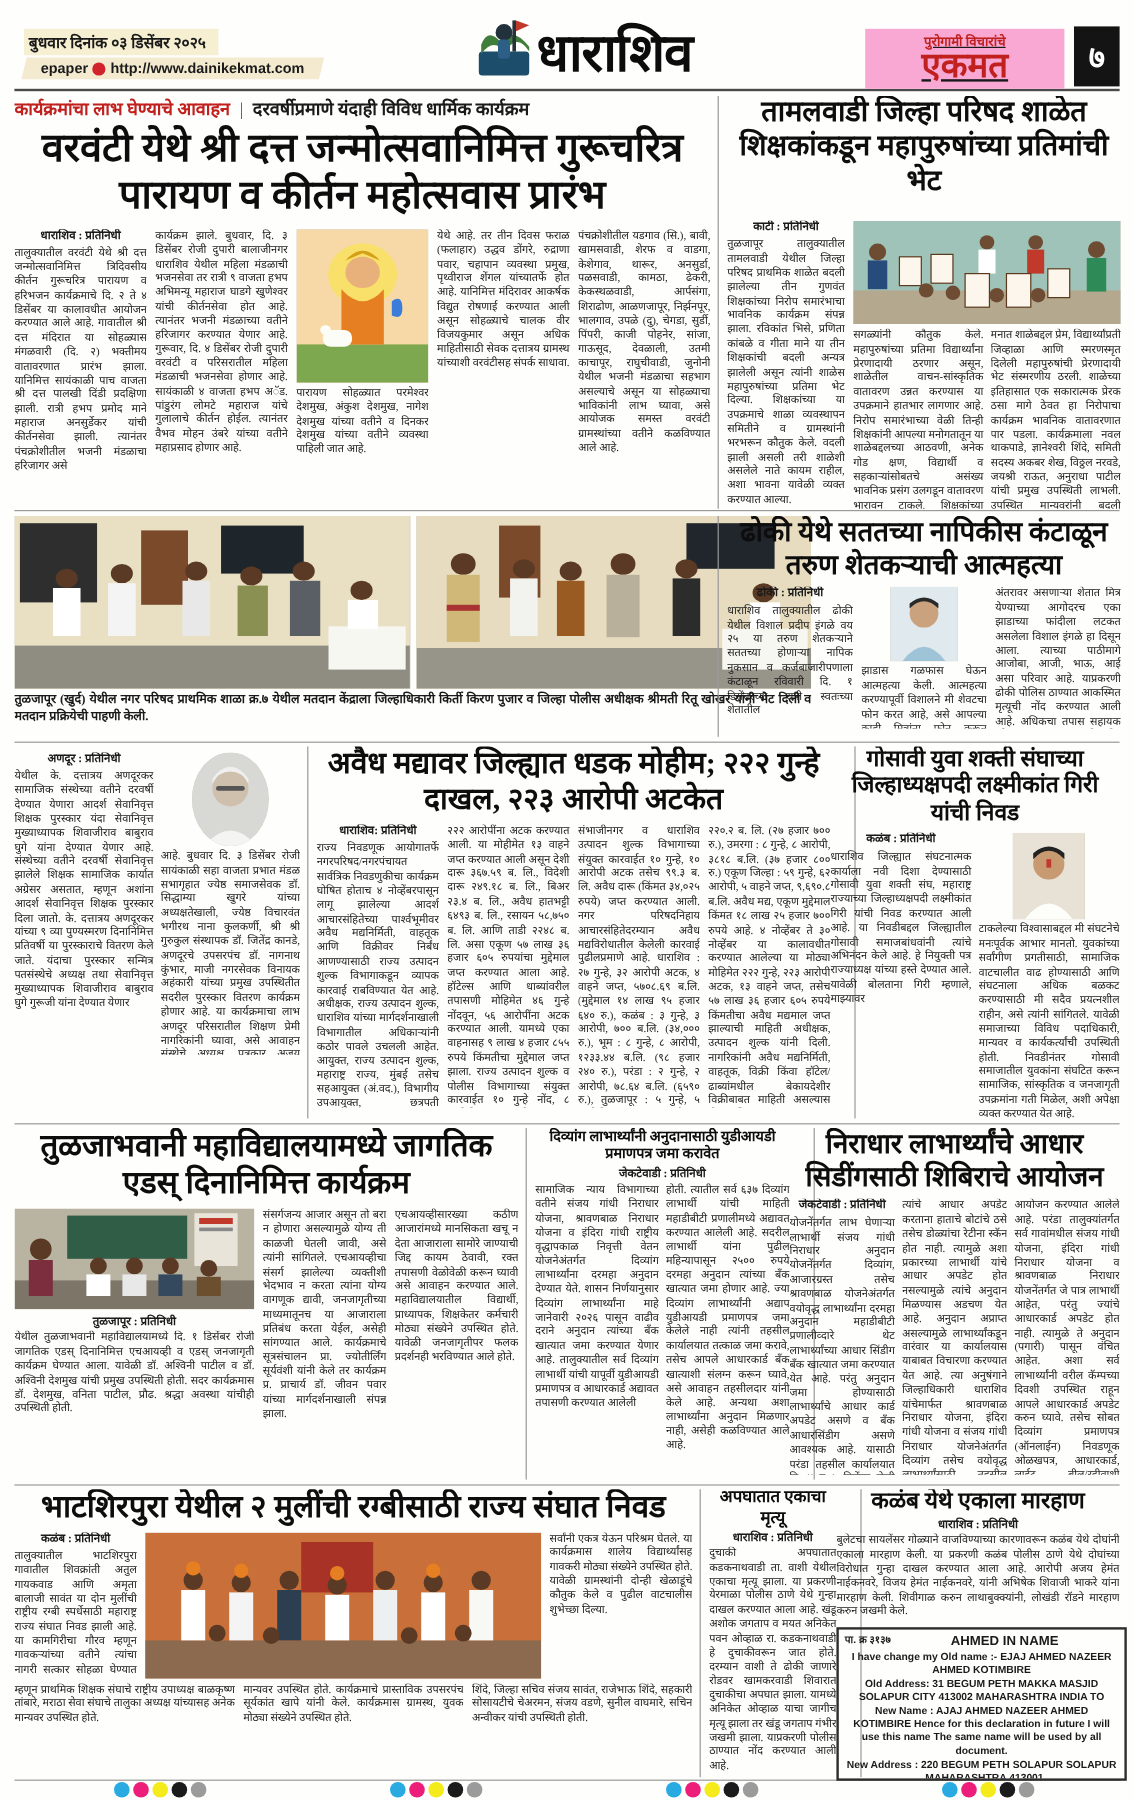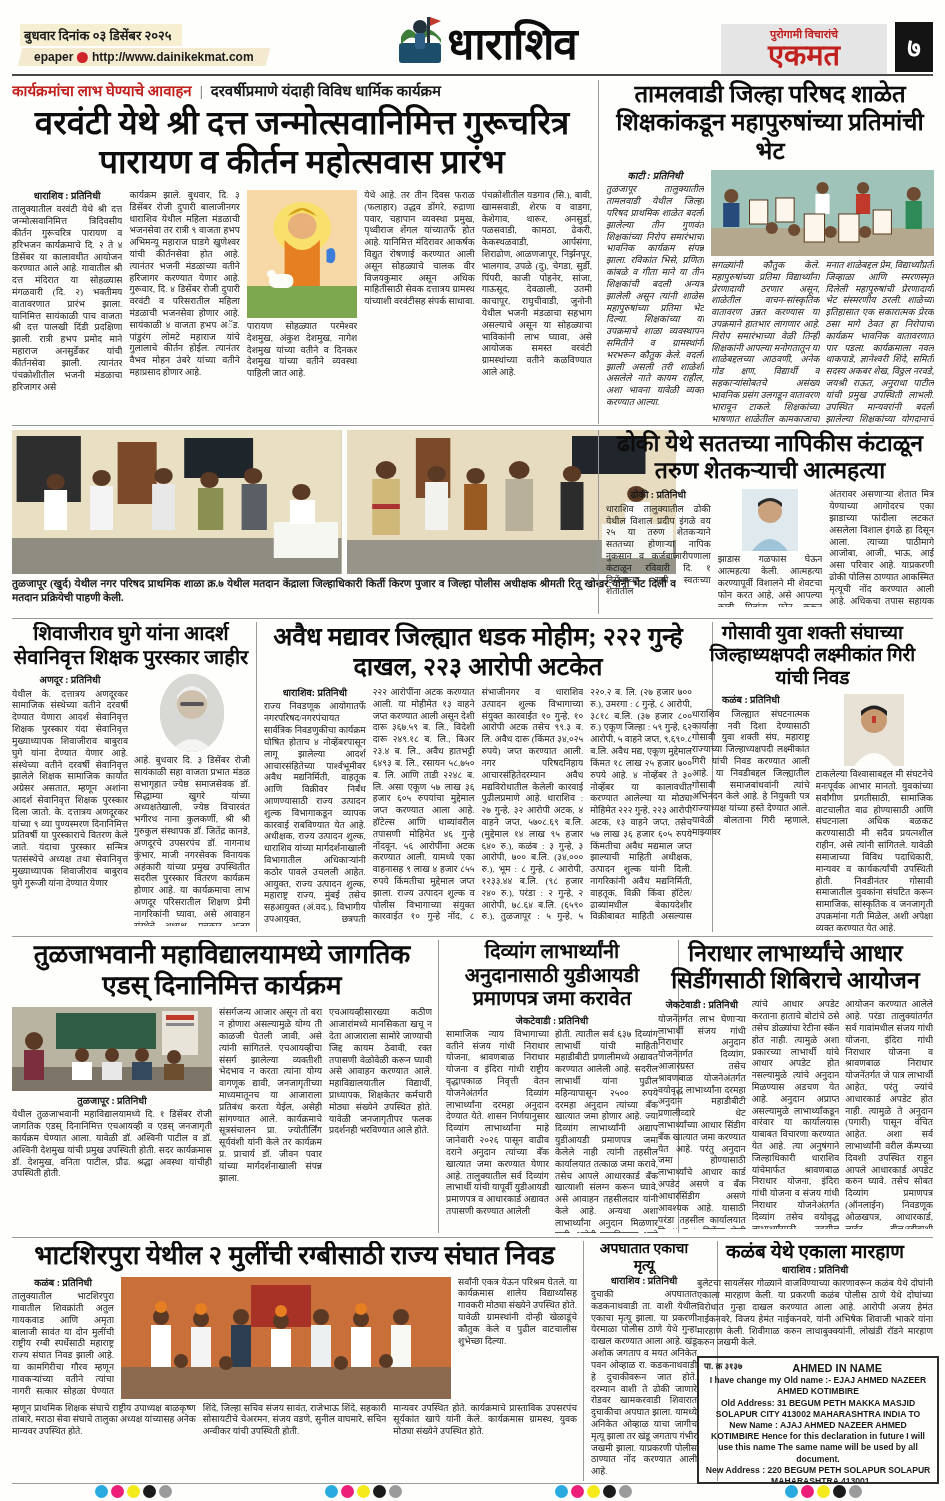--- a/index.html
+++ b/index.html
@@ -10,36 +10,36 @@
   .mh-left{position:absolute;left:8px;top:16px;width:260px;}
   .mh-date{display:inline-block;background:#f6efd2;font-weight:bold;font-size:13px;padding:2px 10px 2px 4px;}
   .mh-epaper{display:inline-flex;align-items:center;gap:4px;background:#f3ead0;transform:skewX(-14deg);
              padding:2px 14px;font-size:12px;font-weight:bold;margin-top:2px;
              font-family:"Liberation Sans","DejaVu Sans",sans-serif;}
   .mh-epaper>*{transform:skewX(14deg);}
   .epaper-dot{width:11px;height:11px;border-radius:50%;background:#d1232a;display:inline-block;}
   .mh-center{position:absolute;left:320px;top:4px;width:310px;text-align:center;}
   .mh-logo{display:inline-block;vertical-align:middle;}
   .mh-title{display:inline-block;vertical-align:middle;font-size:44px;font-weight:bold;color:#0c0c0c;letter-spacing:-1px;}
-  .mh-right{position:absolute;right:46px;top:16px;width:158px;background:#e5e5e5;text-align:center;padding:2px 4px 4px;}
+  .mh-right{position:absolute;right:46px;top:16px;width:158px;background:#f9a8d4;text-align:center;padding:2px 4px 4px;text-decoration:underline;}
   .mh-tagline{color:#c0201e;font-size:11px;font-weight:bold;}
   .mh-brand{color:#c0201e;font-size:29px;font-weight:bold;line-height:1;}
   .mh-pagebox{position:absolute;right:0;top:14px;width:38px;height:50px;background:#141414;color:#fff;
               display:flex;align-items:center;justify-content:center;font-size:26px;font-weight:bold;}
   
   .hrule{position:absolute;left:12px;right:12px;height:1px;background:#9a9a9a;}
   .art{position:absolute;overflow:hidden;}
   .kicker{display:flex;align-items:baseline;gap:8px;font-weight:bold;font-size:15px;}
   .kicker .red{color:#c0201e;}
   .kicker .sep{color:#555;font-weight:normal;}
   .hl{font-weight:bold;text-align:center;color:#0d0d0d;line-height:1.18;}
   .hl-main{font-size:33px;margin-top:4px;font-family:Liberation Serif, serif;}
   .hl-24{font-size:24px;} .hl-23{font-size:23px;} .hl-20{font-size:20px;}
   .hl-25{font-size:25px;} .hl-19{font-size:19px;} .hl-26{font-size:26px;}
-  .hl-16{font-size:20px;} .hl-14{font-size:14px;} .hl-27{font-size:26px;}
+  .hl-16{font-size:12px;} .hl-14{font-size:14px;} .hl-27{font-size:26px;}
   .byline{font-weight:bold;font-size:9.6px;text-align:center;margin-bottom:2px;}
   .cols{display:flex;gap:7px;overflow:hidden;}
   .col{flex:1;font-size:9.1px;line-height:1.3;text-align:justify;overflow:hidden;}
   .photo{background:#cfc8b8;position:relative;overflow:hidden;}
   .photo svg{display:block;width:100%;height:100%;}
   .caption{font-size:10.5px;font-weight:600;line-height:1.35;margin-top:3px;text-align:justify;}
   .bl{border-left:1px solid #999;padding-left:7px;}
   .br{border-right:1px solid #999;padding-right:20px;}
   
   .notice{border:2px solid #2d2d2d;padding:3px 5px;font-family:"Liberation Sans","DejaVu Sans",sans-serif;
@@ -122,21 +122,21 @@
         </div>
         <span>पारायण सोहळ्यात परमेश्वर देशमुख, अंकुश देशमुख, नागेश देशमुख यांच्या वतीने व दिनकर देशमुख यांच्या वतीने व्यवस्था पाहिली जात आहे.</span>
       </div>
       <div class="col">येथे आहे. तर तीन दिवस फराळ (फलाहार) उद्धव डोंगरे, रुद्राणा पवार, चहापान व्यवस्था प्रमुख, पृथ्वीराज शेंगल यांच्यातर्फे होत आहे. यानिमित्त मंदिरावर आकर्षक विद्युत रोषणाई करण्यात आली असून सोहळ्याचे चालक वीर विजयकुमार असून अधिक माहितीसाठी सेवक दत्तात्रय ग्रामस्थ यांच्याशी वरवंटीसह संपर्क साधावा.</div>
       <div class="col">पंचक्रोशीतील यडगाव (सि.), बावी, खामसवाडी, शेरफ व वाडगा, केशेगाव, थारूर, अनसुर्डा, पळसवाडी, कामठा, ढेकरी, केकस्थळवाडी, आर्पसंगा, शिराढोण, आळणजापूर, निर्झनपूर, भालगाव, उपळे (दु), चेगडा, सुर्डी, पिंपरी, काजी पोहनेर, सांजा, गाऊसूद, देवळाली, उतमी काचापूर, राघुचीवाडी, जुनोनी येथील भजनी मंडळाचा सहभाग असल्याचे असून या सोहळ्याचा भाविकांनी लाभ घ्यावा, असे आयोजक समस्त वरवंटी ग्रामस्थांच्या वतीने कळविण्यात आले आहे.</div>
     </div>
   </div>
 
   <div class="art bl" id="a-tamalwadi" style="left:598px;top:80px;width:328px;height:344px;">
     <div class="hl hl-24">तामलवाडी जिल्हा परिषद शाळेत शिक्षकांकडून महापुरुषांच्या प्रतिमांची भेट</div>
-    <div class="cols" style="margin-top:5px;height:282px;font-style:italic;">
+    <div class="cols" style="margin-top:19px;height:282px;">
       <div class="col" style="flex:0 0 98px;">
         <div class="byline">काटी : प्रतिनिधी</div>
         <span>तुळजापूर तालुक्यातील तामलवाडी येथील जिल्हा परिषद प्राथमिक शाळेत बदली झालेल्या तीन गुणवंत शिक्षकांच्या निरोप समारंभाचा भावनिक कार्यक्रम संपन्न झाला. रविकांत भिसे, प्रणिता कांबळे व गीता माने या तीन शिक्षकांची बदली अन्यत्र झालेली असून त्यांनी शाळेस महापुरुषांच्या प्रतिमा भेट दिल्या. शिक्षकांच्या या उपक्रमाचे शाळा व्यवस्थापन समितीने व ग्रामस्थांनी भरभरून कौतुक केले. वदली झाली असली तरी शाळेशी असलेले नाते कायम राहील, अशा भावना यावेळी व्यक्त करण्यात आल्या.</span>
       </div>
       <div style="flex:1;display:flex;flex-direction:column;gap:4px;overflow:hidden;">
         <div class="photo" style="height:86px;flex:0 0 86px;">
           <svg viewBox="0 0 220 86" preserveAspectRatio="none">
             <rect width="220" height="86" fill="#9fc3b8"></rect>
             <rect y="58" width="220" height="28" fill="#b4a98e"></rect>
             <circle cx="20" cy="26" r="7" fill="#6d4c33"></circle>
@@ -232,21 +232,20 @@
             <path d="M10 62 Q28 38 46 62 Z" fill="#9fc4d8"></path>
           </svg>
         </div>
         <span>झाडास गळफास घेऊन आत्महत्या केली. आत्महत्या करण्यापूर्वी विशालने मी शेवटचा फोन करत आहे, असे आपल्या काही मित्रांना फोन करून सांगितले होते. विशाल याने नापिकीस कंटाळून झाडाला गळफास घेऊन आत्महत्या केली. गावापासून दोन कि.मी.</span>
       </div>
       <div class="col">अंतरावर असणाऱ्या शेतात मित्र येण्याच्या आगोदरच एका झाडाच्या फांदीला लटकत असलेला विशाल इंगळे हा दिसून आला. त्याच्या पाठीमागे आजोबा, आजी, भाऊ, आई असा परिवार आहे. याप्रकरणी ढोकी पोलिस ठाण्यात आकस्मित मृत्यूची नोंद करण्यात आली आहे. अधिकचा तपास सहायक फौजदार रामभाऊ सालपुरे करीत आहेत.</div>
     </div>
   </div>
 
   <div class="art" id="a-shivajirao" style="left:12px;top:622px;width:238px;height:310px;">
-    <div class="hl hl-20">शिवाजीराव घुगे यांना आदर्श सेवानिवृत्त शिक्षक पुरस्कार जाहीर</div>
     <div class="cols" style="margin-top:5px;height:252px;gap:6px;">
       <div class="col">
         <div class="byline">अणदूर : प्रतिनिधी</div>
         <span>येथील के. दत्तात्रय अणदूरकर सामाजिक संस्थेच्या वतीने दरवर्षी देण्यात येणारा आदर्श सेवानिवृत्त शिक्षक पुरस्कार यंदा सेवानिवृत्त मुख्याध्यापक शिवाजीराव बाबुराव घुगे यांना देण्यात येणार आहे. संस्थेच्या वतीने दरवर्षी सेवानिवृत्त झालेले शिक्षक सामाजिक कार्यात अग्रेसर असतात, म्हणून अशांना आदर्श सेवानिवृत्त शिक्षक पुरस्कार दिला जातो. के. दत्तात्रय अणदूरकर यांच्या ९ व्या पुण्यस्मरण दिनानिमित्त प्रतिवर्षी या पुरस्काराचे वितरण केले जाते. यंदाचा पुरस्कार सन्मित्र पतसंस्थेचे अध्यक्ष तथा सेवानिवृत्त मुख्याध्यापक शिवाजीराव बाबुराव घुगे गुरूजी यांना देण्यात येणार</span>
       </div>
       <div class="col">
         <div class="photo" style="height:78px;width:64px;margin:0 auto 3px;border-radius:50%;">
           <svg viewBox="0 0 64 78" preserveAspectRatio="none">
             <rect width="64" height="78" fill="#d8d8d4"></rect>
             <circle cx="32" cy="30" r="15" fill="#cfc0ae"></circle>
@@ -381,22 +380,22 @@
           <circle cx="60" cy="84" r="7" fill="#5b3a25"></circle>
             <circle cx="105" cy="86" r="7" fill="#5b3a25"></circle>
           <circle cx="220" cy="86" r="7" fill="#5b3a25"></circle>
             <circle cx="265" cy="84" r="7" fill="#5b3a25"></circle>
         </svg>
       </div>
       <div class="col">सर्वांनी एकत्र येऊन परिश्रम घेतले. या कार्यक्रमास शालेय विद्यार्थ्यांसह गावकरी मोठ्या संख्येने उपस्थित होते. यावेळी ग्रामस्थांनी दोन्ही खेळाडूंचे कौतुक केले व पुढील वाटचालीस शुभेच्छा दिल्या.</div>
     </div>
     <div class="cols" style="margin-top:4px;height:44px;gap:7px;">
       <div class="col">म्हणून प्राथमिक शिक्षक संघाचे राष्ट्रीय उपाध्यक्ष बाळकृष्ण तांबारे, मराठा सेवा संघाचे तालुका अध्यक्ष यांच्यासह अनेक मान्यवर उपस्थित होते.</div>
+      <div class="col">मान्यवर उपस्थित होते. कार्यक्रमाचे प्रास्ताविक उपसरपंच सूर्यकांत खापे यांनी केले. कार्यक्रमास ग्रामस्थ, युवक मोठ्या संख्येने उपस्थित होते.</div>
       <div class="col">शिंदे, जिल्हा सचिव संजय सावंत, राजेभाऊ शिंदे, सहकारी सोसायटीचे चेअरमन, संजय वडणे, सुनील वाघमारे, सचिन अन्वीकर यांची उपस्थिती होती.</div>
-      <div class="col">मान्यवर उपस्थित होते. कार्यक्रमाचे प्रास्ताविक उपसरपंच सूर्यकांत खापे यांनी केले. कार्यक्रमास ग्रामस्थ, युवक मोठ्या संख्येने उपस्थित होते.</div>
     </div>
   </div>
 
   <div class="art bl br" id="a-apghat" style="left:583px;top:1241px;width:106px;height:240px;">
     <div class="hl hl-14">अपघातात एकाचा मृत्यू</div>
     <div class="byline">धाराशिव : प्रतिनिधी</div>
     <div class="col" style="height:198px;">दुचाकी अपघातात कडकनाथवाडी ता. वाशी येथील एकाचा मृत्यू झाला. या प्रकरणी येरमाळा पोलीस ठाणे येथे गुन्हा दाखल करण्यात आला आहे. खंडू अशोक जगताप व मयत अनिकेत पवन ओव्हाळ रा. कडकनाथवाडी हे दुचाकीवरून जात होते. दरम्यान वाशी ते ढोकी जाणारे रोडवर खामकरवाडी शिवारात दुचाकीचा अपघात झाला. यामध्ये अनिकेत ओव्हाळ याचा जागीच मृत्यू झाला तर खंडू जगताप गंभीर जखमी झाला. याप्रकरणी पोलीस ठाण्यात नोंद करण्यात आली आहे.</div>
   </div>
 
   <div class="art" id="a-marhan" style="left:697px;top:1241px;width:236px;height:112px;">

